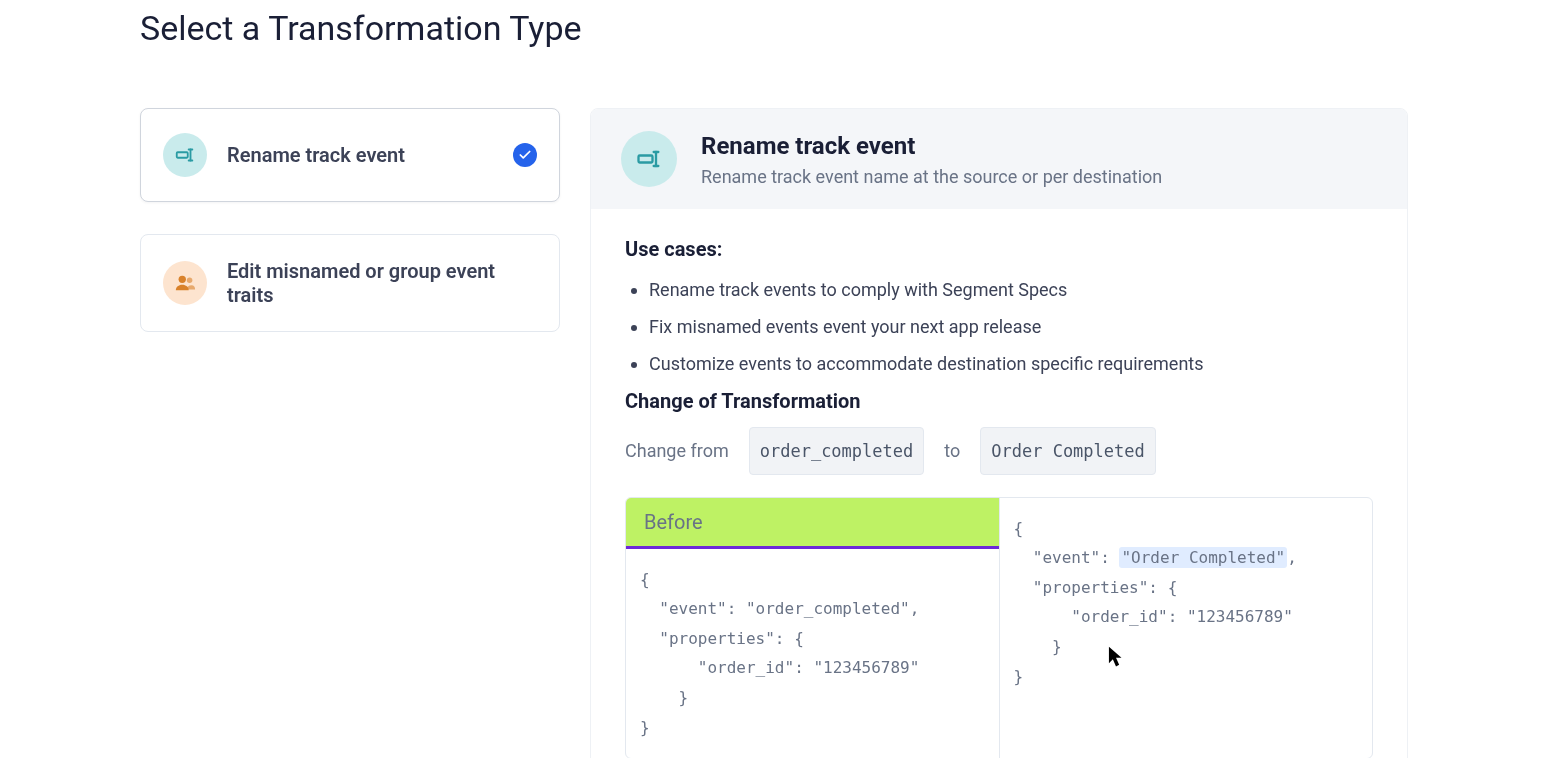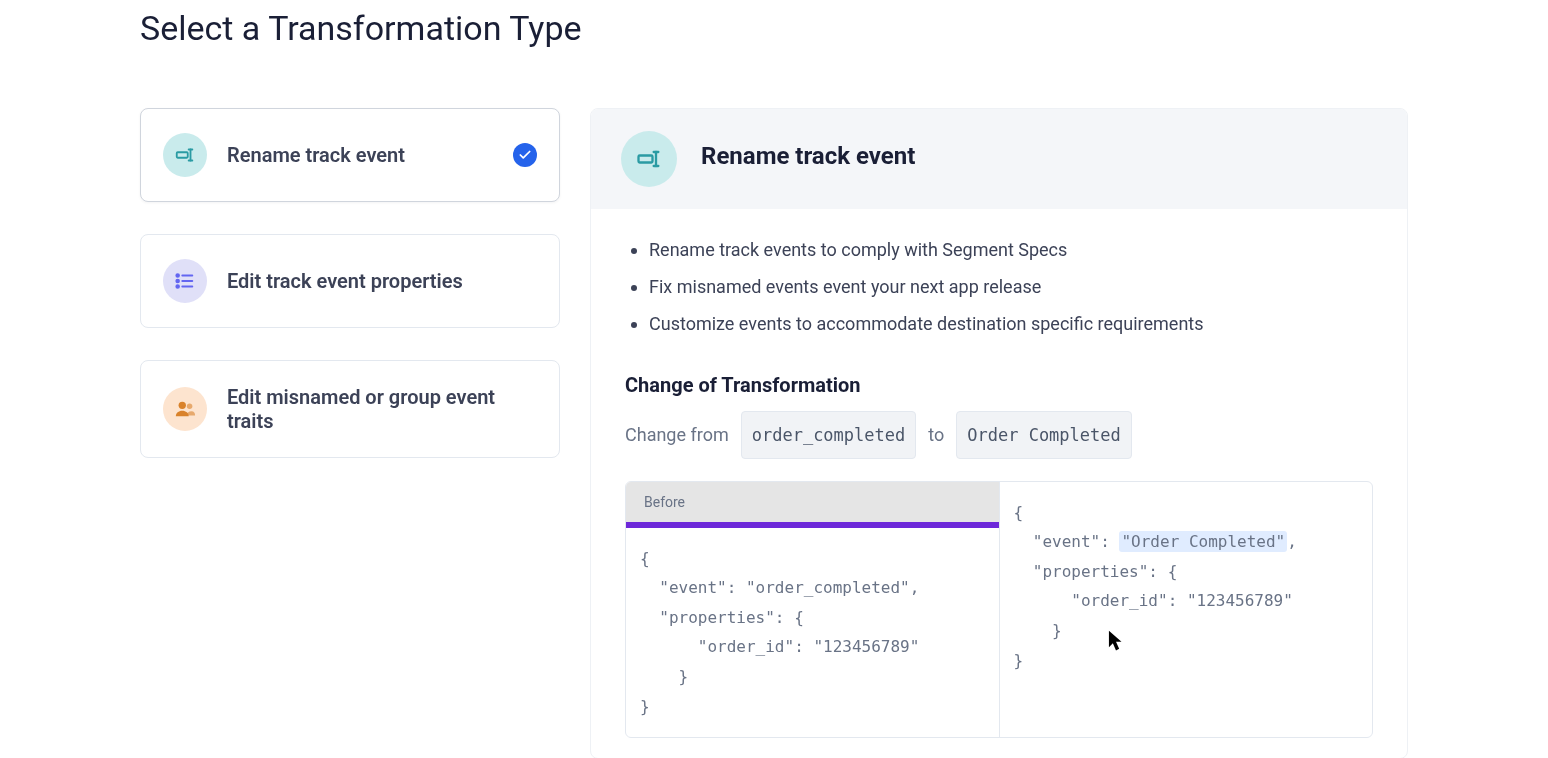--- a/index.html
+++ b/index.html
@@ -116,41 +116,41 @@
   }
   .section-heading {
     font-size: 20px;
     font-weight: 700;
     color: #1a1f36;
     margin-bottom: 16px;
   }
   .use-case-list {
     list-style: disc;
     padding-left: 24px;
-    margin-bottom: 36px;
+    margin-bottom: 12px;
   }
   .use-case-list li {
     font-size: 18px;
     color: #3c4257;
     margin-bottom: 12px;
     line-height: 1.4;
   }
   .example-heading {
     font-size: 20px;
     font-weight: 700;
     color: #1a1f36;
     margin-bottom: 14px;
   }
   .change-line {
     font-size: 18px;
     color: #697386;
     margin-bottom: 22px;
     display: flex;
     align-items: center;
-    gap: 12px;
+    gap: 20px;
     flex-wrap: wrap;
   }
   .code-chip {
     font-family: ui-monospace, SFMono-Regular, Menlo, Consolas, monospace;
     background: #f1f3f6;
     border: 1px solid #e3e8ef;
     border-radius: 4px;
     padding: 13px 10px;
     color: #4a5568;
     font-size: 17px;
@@ -162,25 +162,25 @@
     overflow: hidden;
   }
   .example-col {
     flex: 1;
     min-width: 0;
   }
   .example-col:first-child {
     border-right: 1px solid #e3e8ef;
   }
   .col-header {
-    background: #e5e5e5;
+    background: #bef264;
     padding: 12px 18px;
-    font-size: 14px;
+    font-size: 20px;
     color: #697386;
-    border-bottom: 6px solid #6d28d9;
+    border-bottom: 3px solid #6d28d9;
   }
   .code-block {
     font-family: ui-monospace, SFMono-Regular, Menlo, Consolas, monospace;
     font-size: 16px;
     color: #697386;
     padding: 16px 14px;
     white-space: pre;
     line-height: 1.85;
   }
   .hl {
@@ -216,33 +216,20 @@
           </svg>
         </div>
         <div class="option-label">Rename track event</div>
         <div class="check-badge">
           <svg viewBox="0 0 24 24" fill="none" stroke="currentColor" stroke-width="3" stroke-linecap="round" stroke-linejoin="round">
             <polyline points="20 6 9 17 4 12"></polyline>
           </svg>
         </div>
       </div>
 
-      <div class="option-card">
-        <div class="option-icon blue">
-          <svg viewBox="0 0 24 24" fill="none" stroke="currentColor" stroke-width="2" stroke-linecap="round" stroke-linejoin="round">
-            <line x1="9" y1="6" x2="20" y2="6"></line>
-            <line x1="9" y1="12" x2="20" y2="12"></line>
-            <line x1="9" y1="18" x2="20" y2="18"></line>
-            <circle cx="4" cy="6" r="1.5" fill="currentColor"></circle>
-            <circle cx="4" cy="12" r="1.5" fill="currentColor"></circle>
-            <circle cx="4" cy="18" r="1.5" fill="currentColor"></circle>
-          </svg>
-        </div>
-        <div class="option-label">Edit track event properties</div>
-      </div>
 
       <div class="option-card">
         <div class="option-icon orange">
           <svg viewBox="0 0 24 24" fill="currentColor">
             <circle cx="9" cy="8" r="4"></circle>
             <path d="M2 20c0-3.5 3-6 7-6s7 2.5 7 6"></path>
             <circle cx="17" cy="9" r="3" opacity="0.6"></circle>
             <path d="M14 19c0-2.5 2-4.5 5-4.5s4 2 4 4.5" opacity="0.6"></path>
           </svg>
         </div>
@@ -256,24 +243,26 @@
         <div class="detail-icon">
           <svg viewBox="0 0 24 24" fill="none" stroke="currentColor" stroke-width="2" stroke-linecap="round" stroke-linejoin="round">
             <rect x="3" y="9" width="12" height="6" rx="1"></rect>
             <path d="M18 6v12"></path>
             <path d="M16 6h4"></path>
             <path d="M16 18h4"></path>
           </svg>
         </div>
         <div>
           <div class="detail-title">Rename track event</div>
+          <div class="detail-subtitle">Rename track event name at the source or per destination</div>
         </div>
       </div>
 
       <div class="detail-body">
+        <div class="section-heading">Use cases:</div>
         <ul class="use-case-list">
           <li>Rename track events to comply with Segment Specs</li>
           <li>Fix misnamed events event your next app release</li>
           <li>Customize events to accommodate destination specific requirements</li>
         </ul>
 
         <div class="example-heading">Change of Transformation</div>
 
         <div class="change-line">
           <span>Change from</span>

